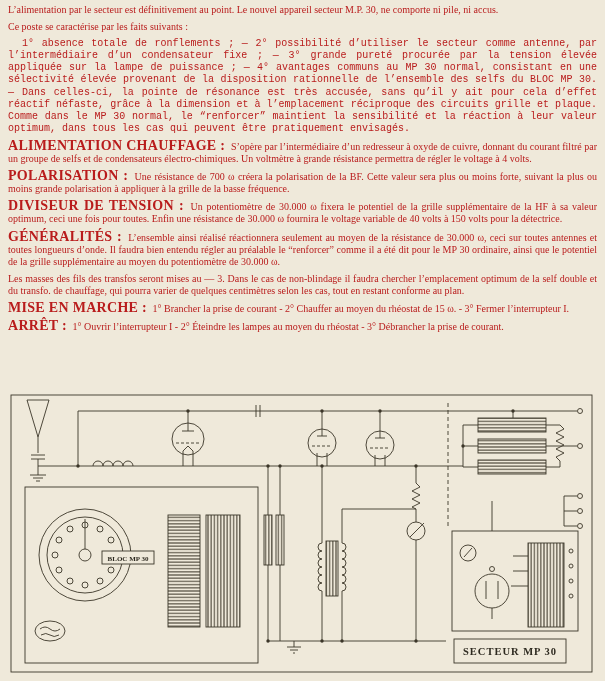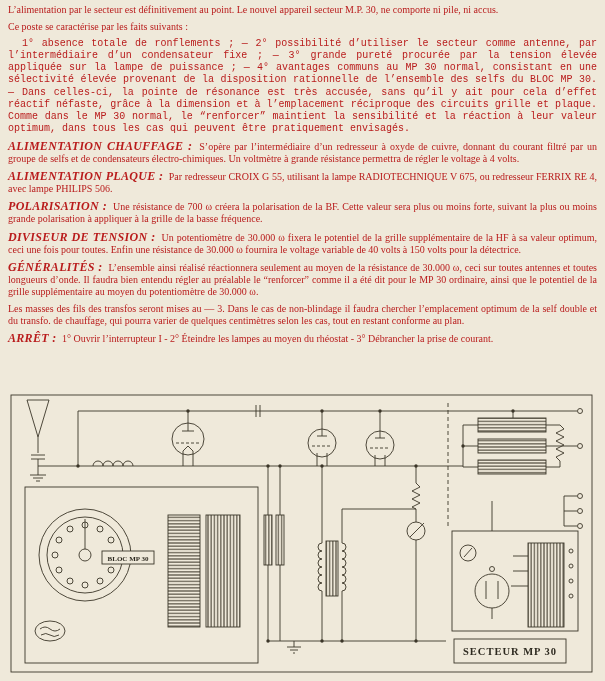--- a/index.html
+++ b/index.html
@@ -21,24 +21,23 @@
   }
   p.body {
     font-size: 10px;
     line-height: 12.1px;
     margin: 0 0 5px 0;
     text-align: justify;
   }
   p.indent { text-indent: 14px; font-family: Liberation Mono, monospace; }
   .h {
     font-weight: bold;
-    font-size: 12px;
+    font-size: 14px;
     letter-spacing: 0.3px;
     margin-right: 3px;
-    font-style: italic;
   }
   .diagram-wrap {
     position: absolute;
     left: 8px; top: 391px;
     width: 589px; height: 286px;
   }
   svg { display: block; }
   svg text {
     font-family: "Liberation Serif", serif;
     fill: #2e2a20;
@@ -53,38 +52,38 @@
   <div class="text-block">
     <p class="body">L’alimentation par le secteur est définitivement au point. Le nouvel appareil secteur M.P. 30, ne comporte ni pile, ni accus.</p>
     <p class="body">Ce poste se caractérise par les faits suivants :</p>
     <p class="body indent">1° absence totale de ronflements ; — 2° possibilité d’utiliser le secteur comme antenne, par l’intermédiaire d’un condensateur fixe ; — 3° grande pureté procurée par la tension élevée appliquée sur la lampe de puissance ; — 4° avantages communs au MP 30 normal, consistant en une sélectivité élevée provenant de la disposition rationnelle de l’ensemble des selfs du BLOC MP 30. — Dans celles-ci, la pointe de résonance est très accusée, sans qu’il y ait pour cela d’effet réactif néfaste, grâce à la dimension et à l’emplacement réciproque des circuits grille et plaque. Comme dans le MP 30 normal, le “renforcer” maintient la sensibilité et la réaction à leur valeur optimum, dans tous les cas qui peuvent être pratiquement envisagés.</p>
 
     <p class="body">
       <span class="h">ALIMENTATION CHAUFFAGE :</span>
       <span>S’opère par l’intermédiaire d’un redresseur à oxyde de cuivre, donnant du courant filtré par un groupe de selfs et de condensateurs électro-chimiques. Un voltmètre à grande résistance permettra de régler le voltage à 4 volts.</span>
     </p>
     <p class="body">
-      <span class="h">ALIMENTATION PLAQUE :</span>
-      <span>Par redresseur CROIX G 55, utilisant la lampe RADIOTECHNIQUE V 675, ou redresseur FERRIX RE 4, avec lampe PHILIPS 506.</span>
-    </p>
-    <p class="body">
       <span class="h">POLARISATION :</span>
       <span>Une résistance de 700 ω créera la polarisation de la BF. Cette valeur sera plus ou moins forte, suivant la plus ou moins grande polarisation à appliquer à la grille de la basse fréquence.</span>
     </p>
     <p class="body">
       <span class="h">DIVISEUR DE TENSION :</span>
       <span>Un potentiomètre de 30.000 ω fixera le potentiel de la grille supplémentaire de la HF à sa valeur optimum, ceci une fois pour toutes. Enfin une résistance de 30.000 ω fournira le voltage variable de 40 volts à 150 volts pour la détectrice.</span>
     </p>
     <p class="body">
       <span class="h">GÉNÉRALITÉS :</span>
       <span>L’ensemble ainsi réalisé réactionnera seulement au moyen de la résistance de 30.000 ω, ceci sur toutes antennes et toutes longueurs d’onde. Il faudra bien entendu régler au préalable le “renforcer” comme il a été dit pour le MP 30 ordinaire, ainsi que le potentiel de la grille supplémentaire au moyen du potentiomètre de 30.000 ω.</span>
     </p>
 
     <p class="body">Les masses des fils des transfos seront mises au — 3. Dans le cas de non-blindage il faudra chercher l’emplacement optimum de la self double et du transfo. de chauffage, qui pourra varier de quelques centimètres selon les cas, tout en restant conforme au plan.</p>
 
+    <p class="body">
+      <span class="h">MISE EN MARCHE :</span>
+      <span>1° Brancher la prise de courant - 2° Chauffer au moyen du rhéostat de 15 ω. - 3° Fermer l’interrupteur I.</span>
+    </p>
     <p class="body">
       <span class="h">ARRÊT :</span>
       <span>1° Ouvrir l’interrupteur I - 2° Éteindre les lampes au moyen du rhéostat - 3° Débrancher la prise de courant.</span>
     </p>
   </div>
 
   <div class="diagram-wrap">
     <svg width="589" height="286" viewBox="0 0 589 286">
       <defs>
         <pattern id="hv" width="3.2" height="8" patternUnits="userSpaceOnUse">

